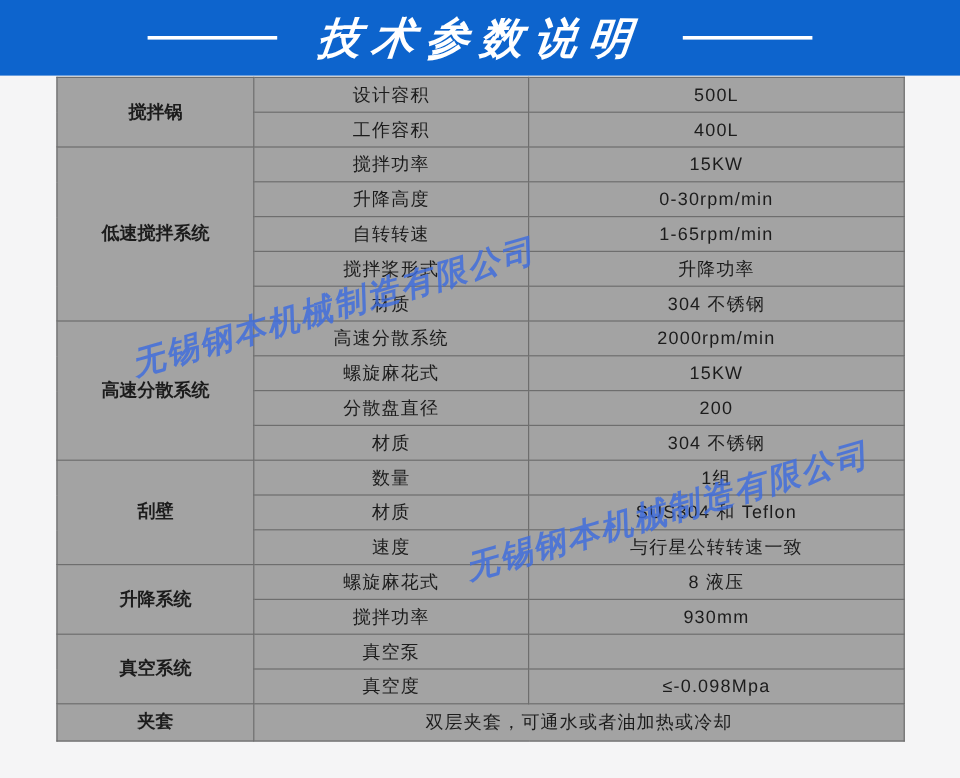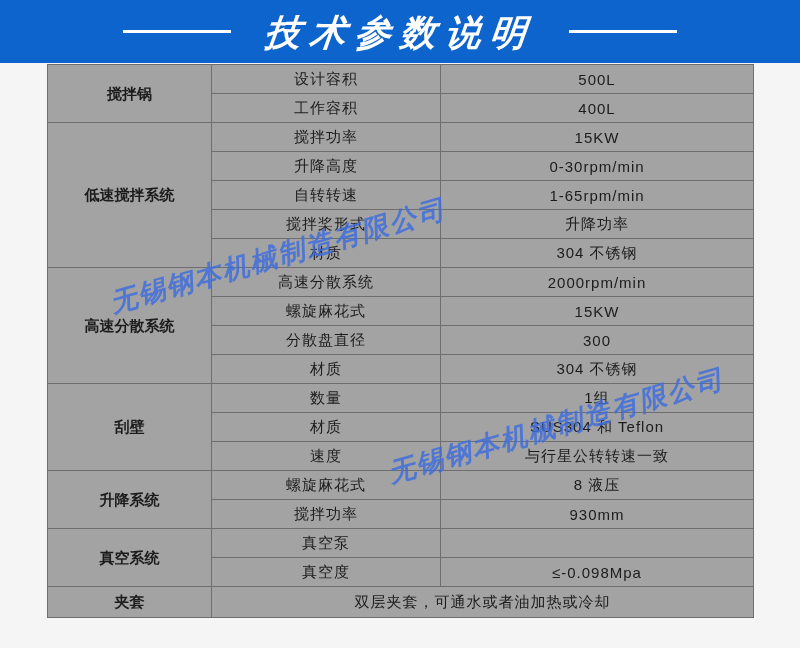--- a/index.html
+++ b/index.html
@@ -145,21 +145,21 @@
           <td class="cat" rowspan="4">高速分散系统</td>
           <td class="param">高速分散系统</td>
           <td class="val">2000rpm/min</td>
         </tr>
         <tr>
           <td class="param">螺旋麻花式</td>
           <td class="val">15KW</td>
         </tr>
         <tr>
           <td class="param">分散盘直径</td>
-          <td class="val">300</td>
+          <td class="val">200</td>
         </tr>
         <tr>
           <td class="param">材质</td>
           <td class="val">304 不锈钢</td>
         </tr>
         <tr>
           <td class="cat" rowspan="3">刮壁</td>
           <td class="param">数量</td>
           <td class="val">1组</td>
         </tr>

